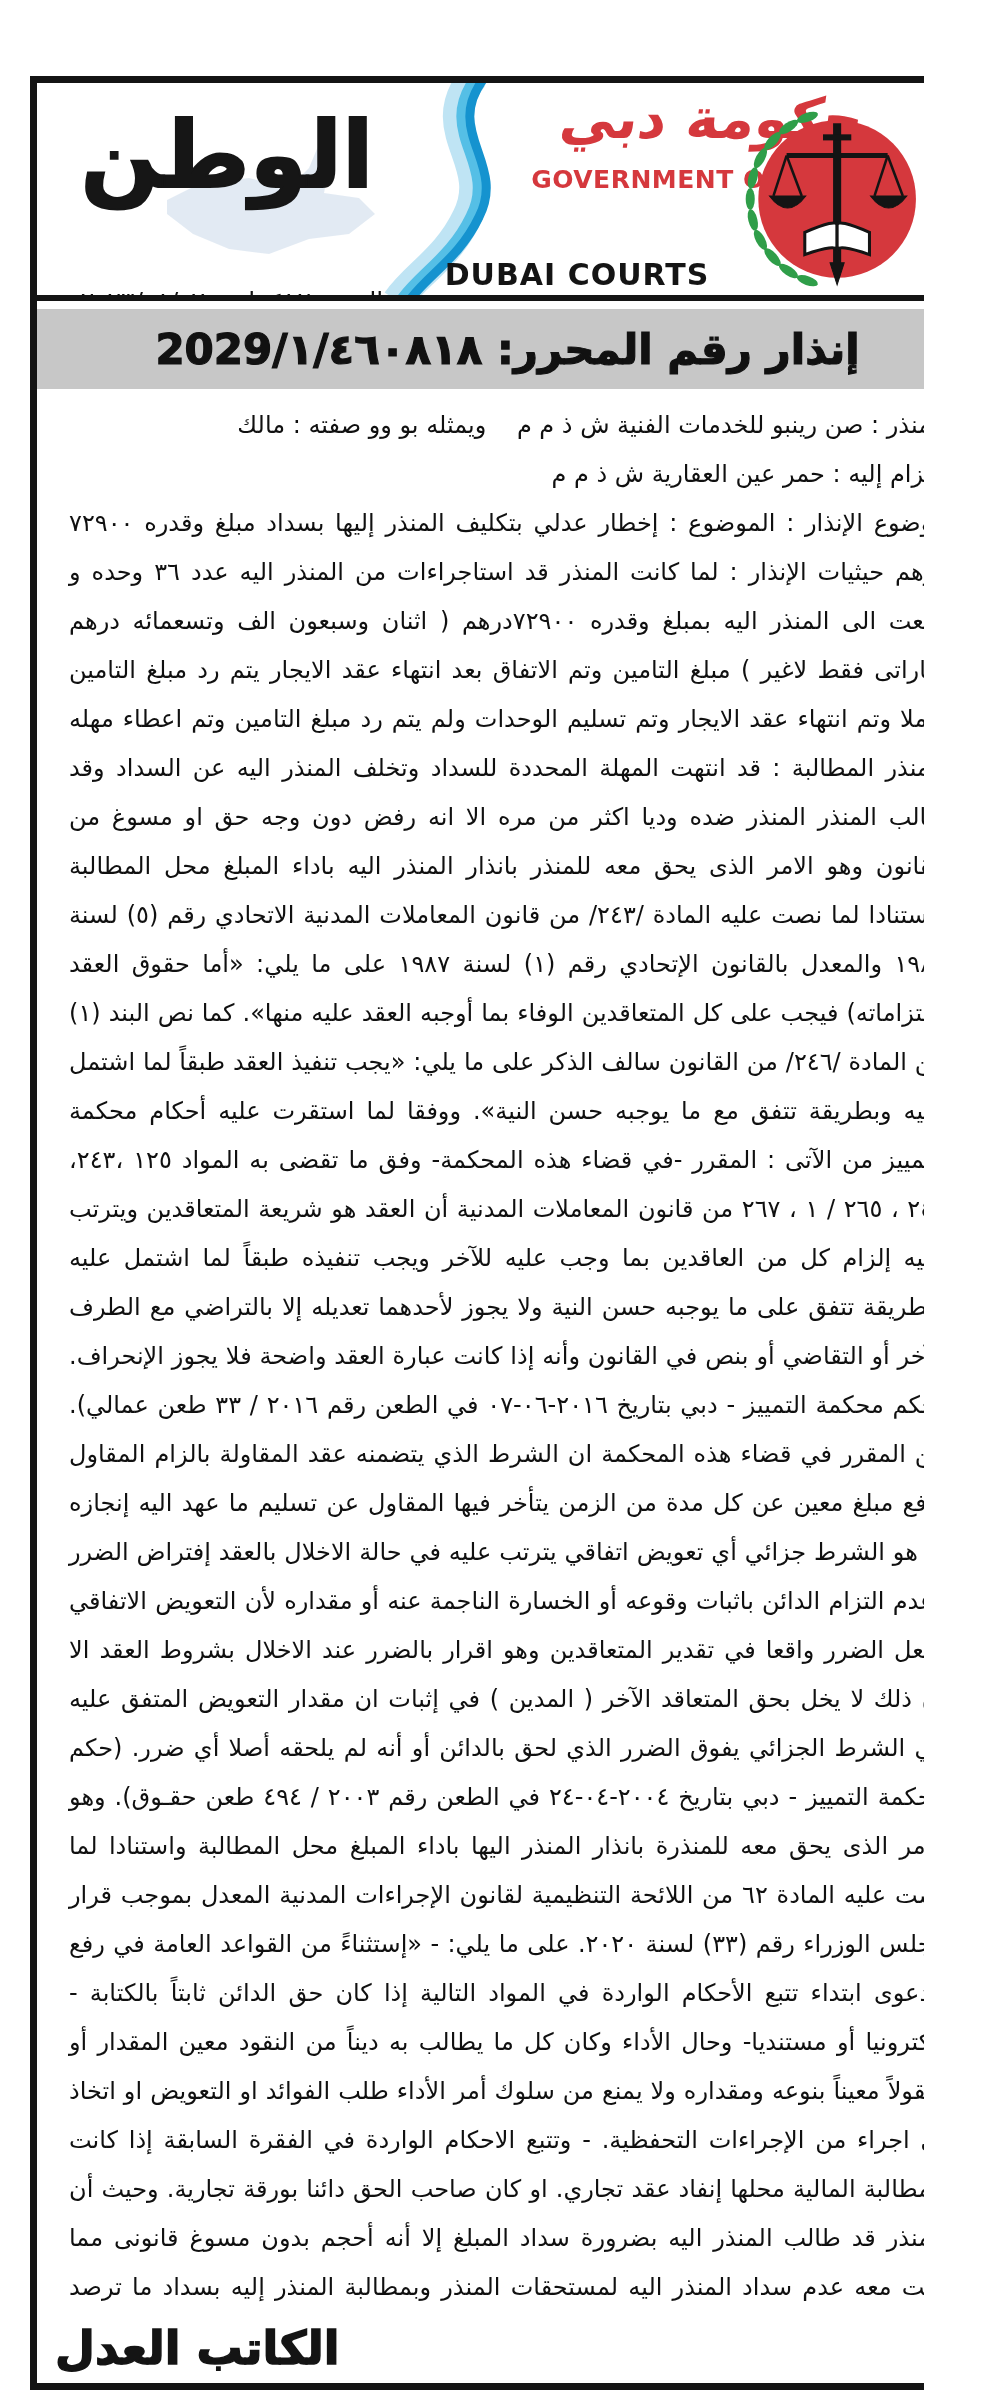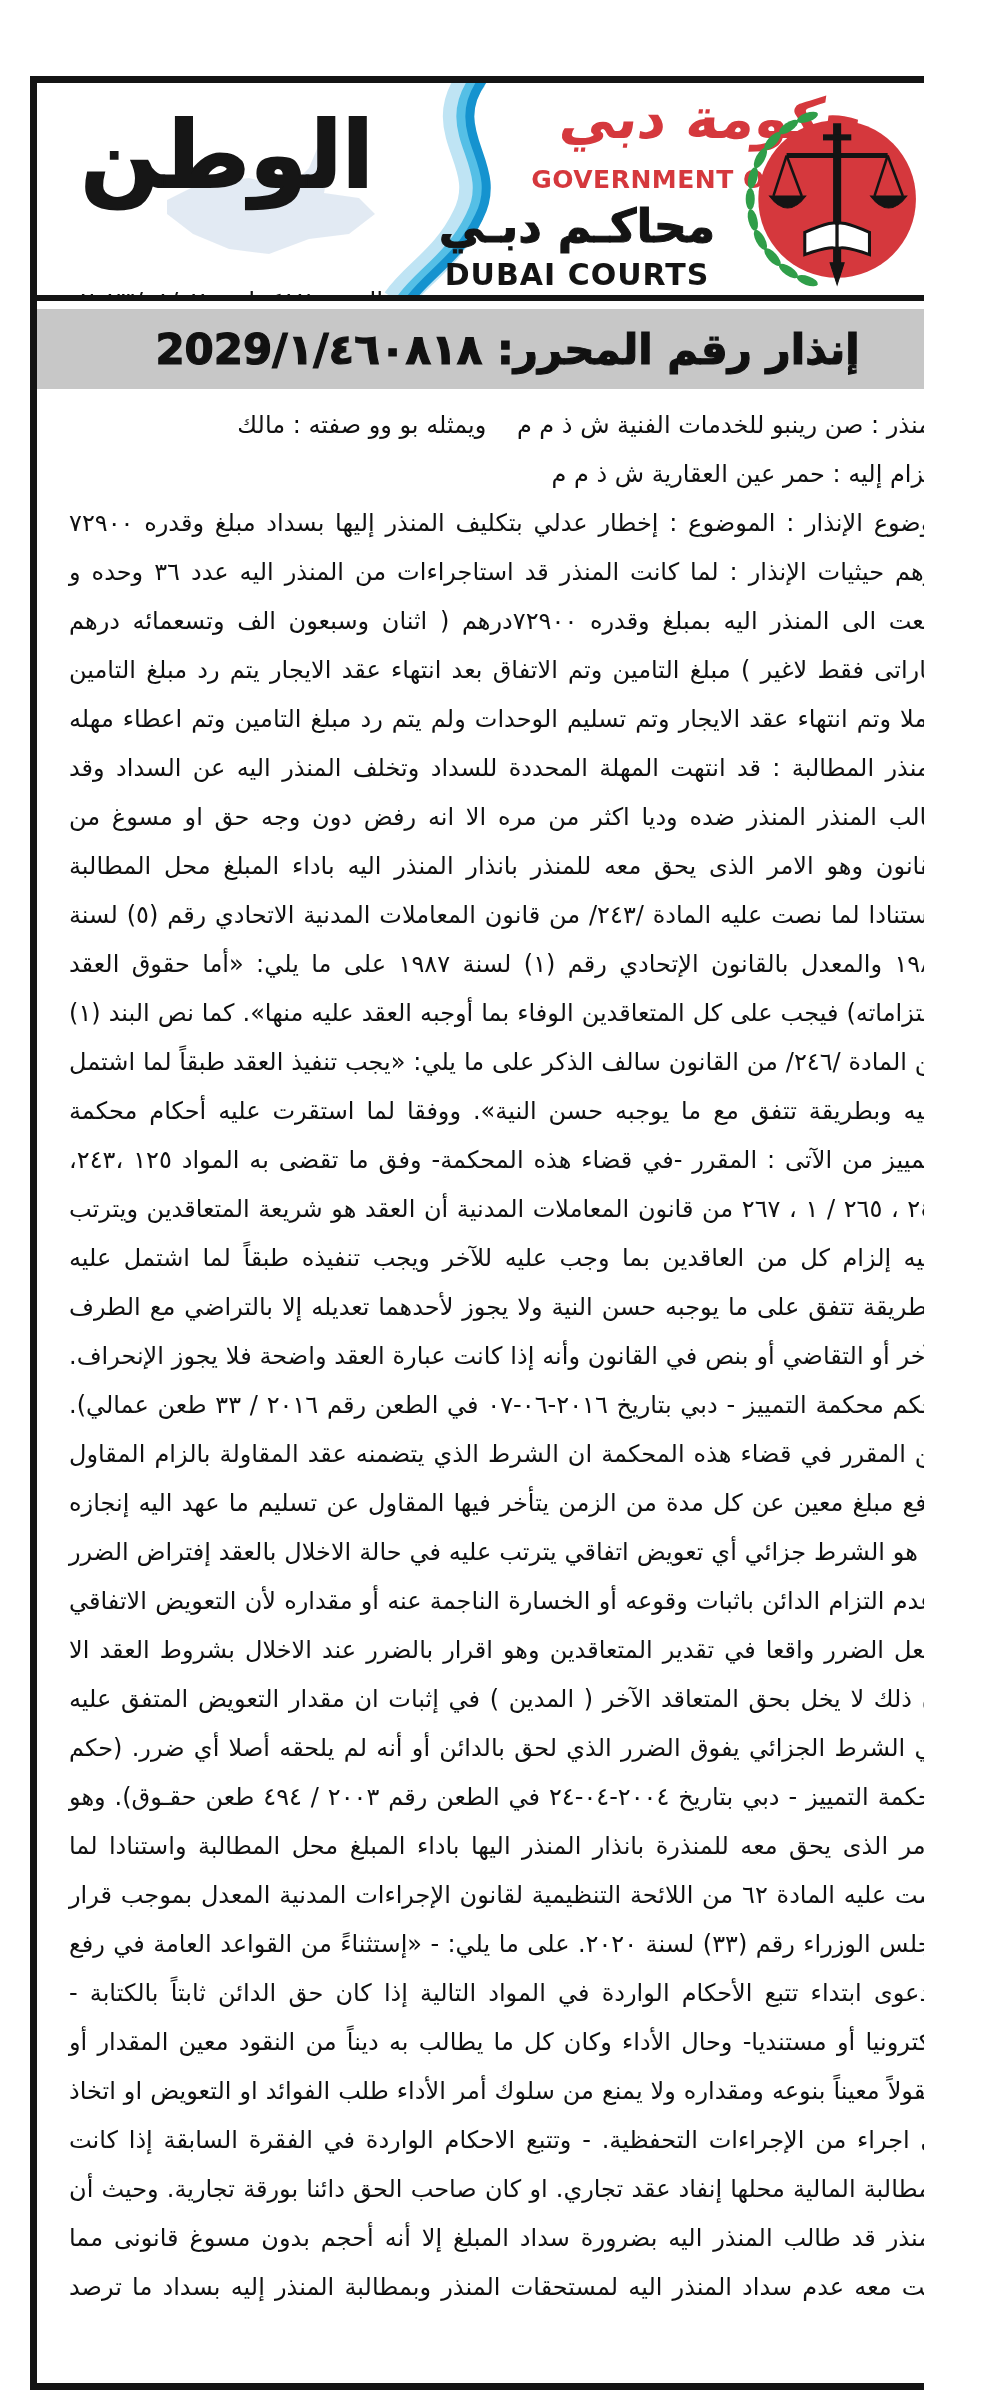--- a/index.html
+++ b/index.html
@@ -85,21 +85,20 @@
         <path d="M104 0 C 61 55, 126 85, 98 140 C 78 182, 46 198, 28 224" fill="none" stroke="#55bfe6" stroke-width="15"></path>
         <path d="M110 0 C 67 55, 132 85, 104 140 C 84 182, 52 198, 34 224" fill="none" stroke="#1593cf" stroke-width="9"></path>
       </svg>
 
       <div class="watan-logo">الوطن</div>
       <div class="issue-line">العدد ٤١٢٠ تاريخ ٢٠٢٣/٠٨/٠٧</div>
 
       <div class="gov-ar">حكومة دبي</div>
       <div class="gov-en">GOVERNMENT OF DUBAI</div>
 
-      <div class="courts-ar">محاكـم دبـي</div>
       <div class="courts-en">DUBAI COURTS</div>
 
       <svg class="courts-logo" viewBox="0 0 190 190" aria-hidden="true">
         <circle cx="107" cy="95" r="78" fill="#d5383d"></circle>
         <g fill="#2f9e49">
           <ellipse cx="77.6" cy="175.8" rx="11" ry="4.5" transform="rotate(200 77.6 175.8)"></ellipse>
           <ellipse cx="58.9" cy="166.3" rx="11" ry="4.5" transform="rotate(214 58.9 166.3)"></ellipse>
           <ellipse cx="43.1" cy="152.5" rx="11" ry="4.5" transform="rotate(228 43.1 152.5)"></ellipse>
           <ellipse cx="31.1" cy="135.4" rx="11" ry="4.5" transform="rotate(242 31.1 135.4)"></ellipse>
           <ellipse cx="23.6" cy="115.8" rx="11" ry="4.5" transform="rotate(256 23.6 115.8)"></ellipse>
@@ -133,15 +132,16 @@
       <span class="t">إنذار رقم المحرر: 2029/١/٤٦٠٨١٨</span>
     </div>
 
     <div class="body-text">
       <p>المنذر : صن رينبو للخدمات الفنية ش ذ م م&nbsp;&nbsp;&nbsp; ويمثله بو وو صفته : مالك</p>
       <p>بالزام إليه : حمر عين العقارية ش ذ م م</p>
       <p>موضوع الإنذار : الموضوع : إخطار عدلي بتكليف المنذر إليها بسداد مبلغ وقدره ٧٢٩٠٠ درهم حيثيات الإنذار : لما كانت المنذر قد استاجراءات من المنذر اليه عدد ٣٦ وحده و دفعت الى المنذر اليه بمبلغ وقدره ٧٢٩٠٠درهم ( اثنان وسبعون الف وتسعمائه درهم اماراتى فقط لاغير ) مبلغ التامين وتم الاتفاق بعد انتهاء عقد الايجار يتم رد مبلغ التامين كاملا وتم انتهاء عقد الايجار وتم تسليم الوحدات ولم يتم رد مبلغ التامين وتم اعطاء مهله للمنذر المطالبة : قد انتهت المهلة المحددة للسداد وتخلف المنذر اليه عن السداد وقد طالب المنذر المنذر ضده وديا اكثر من مره الا انه رفض دون وجه حق او مسوغ من القانون وهو الامر الذى يحق معه للمنذر بانذار المنذر اليه باداء المبلغ محل المطالبة واستنادا لما نصت عليه المادة /٢٤٣/ من قانون المعاملات المدنية الاتحادي رقم (٥) لسنة ١٩٨٥ والمعدل بالقانون الإتحادي رقم (١) لسنة ١٩٨٧ على ما يلي: «أما حقوق العقد (التزاماته) فيجب على كل المتعاقدين الوفاء بما أوجبه العقد عليه منها». كما نص البند (١) من المادة /٢٤٦/ من القانون سالف الذكر على ما يلي: «يجب تنفيذ العقد طبقاً لما اشتمل عليه وبطريقة تتفق مع ما يوجبه حسن النية». ووفقا لما استقرت عليه أحكام محكمة التمييز من الآتى : المقرر -في قضاء هذه المحكمة- وفق ما تقضى به المواد ١٢٥ ،٢٤٣، ٢٤٦ ، ٢٦٥ / ١ ، ٢٦٧ من قانون المعاملات المدنية أن العقد هو شريعة المتعاقدين ويترتب عليه إلزام كل من العاقدين بما وجب عليه للآخر ويجب تنفيذه طبقاً لما اشتمل عليه وبطريقة تتفق على ما يوجبه حسن النية ولا يجوز لأحدهما تعديله إلا بالتراضي مع الطرف الآخر أو التقاضي أو بنص في القانون وأنه إذا كانت عبارة العقد واضحة فلا يجوز الإنحراف. (حكم محكمة التمييز - دبي بتاريخ ٢٠١٦-٠٦-٠٧ في الطعن رقم ٢٠١٦ / ٣٣ طعن عمالي). من المقرر في قضاء هذه المحكمة ان الشرط الذي يتضمنه عقد المقاولة بالزام المقاول بدفع مبلغ معين عن كل مدة من الزمن يتأخر فيها المقاول عن تسليم ما عهد اليه إنجازه ما هو الشرط جزائي أي تعويض اتفاقي يترتب عليه في حالة الاخلال بالعقد إفتراض الضرر وعدم التزام الدائن باثبات وقوعه أو الخسارة الناجمة عنه أو مقداره لأن التعويض الاتفاقي يجعل الضرر واقعا في تقدير المتعاقدين وهو اقرار بالضرر عند الاخلال بشروط العقد الا ان ذلك لا يخل بحق المتعاقد الآخر ( المدين ) في إثبات ان مقدار التعويض المتفق عليه في الشرط الجزائي يفوق الضرر الذي لحق بالدائن أو أنه لم يلحقه أصلا أي ضرر. (حكم محكمة التمييز - دبي بتاريخ ٢٠٠٤-٠٤-٢٤ في الطعن رقم ٢٠٠٣ / ٤٩٤ طعن حقـوق). وهو الامر الذى يحق معه للمنذرة بانذار المنذر اليها باداء المبلغ محل المطالبة واستنادا لما نصت عليه المادة ٦٢ من اللائحة التنظيمية لقانون الإجراءات المدنية المعدل بموجب قرار مجلس الوزراء رقم (٣٣) لسنة ٢٠٢٠. على ما يلي: - «إستثناءً من القواعد العامة في رفع الدعوى ابتداء تتبع الأحكام الواردة في المواد التالية إذا كان حق الدائن ثابتاً بالكتابة - الكترونيا أو مستنديا- وحال الأداء وكان كل ما يطالب به ديناً من النقود معين المقدار أو منقولاً معيناً بنوعه ومقداره ولا يمنع من سلوك أمر الأداء طلب الفوائد او التعويض او اتخاذ أي اجراء من الإجراءات التحفظية. - وتتبع الاحكام الواردة في الفقرة السابقة إذا كانت المطالبة المالية محلها إنفاد عقد تجاري. او كان صاحب الحق دائنا بورقة تجارية. وحيث أن المنذر قد طالب المنذر اليه بضرورة سداد المبلغ إلا أنه أحجم بدون مسوغ قانونى مما أثبت معه عدم سداد المنذر اليه لمستحقات المنذر وبمطالبة المنذر إليه بسداد ما ترصد للمنذر من مبالغ مستحقه إلا أنه امتنع دون مسوغ قانونــــى يبيح له ذلك ورغم المطالبات المتكررة من المنذر مما حدا بالمنذر إلى توجيه هذا الإنذار القانوني لنيل حقوقه في مواجهة المنذر إليه تمهيداً لاتخاذ الإجراء القانوني الملائم.</p>
 
     </div>
 
+    <div class="signature">الكاتب العدل</div>
 
   </div>
 </div>
 
 </body></html>

